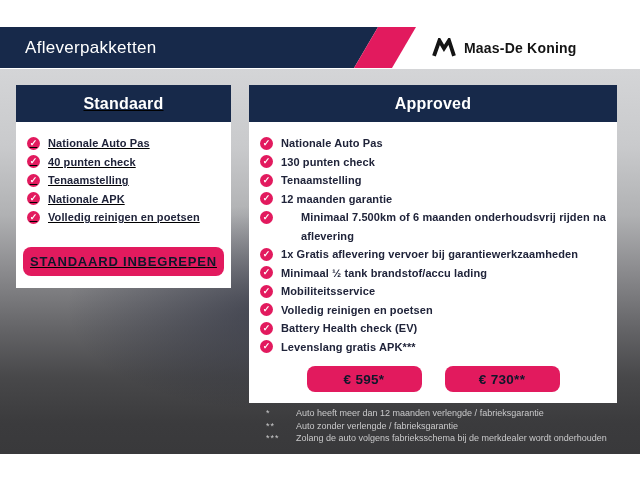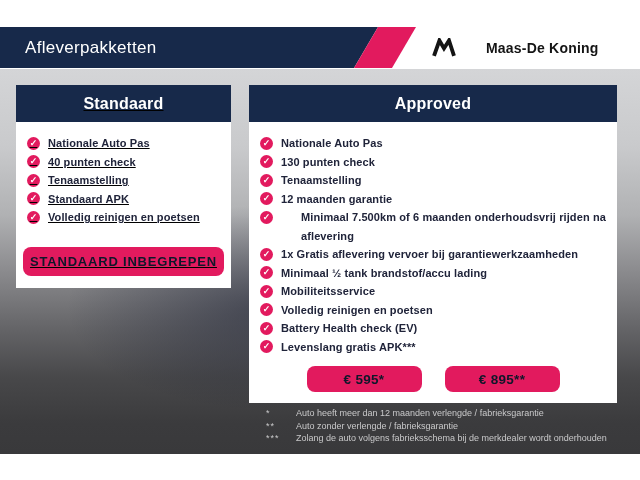--- a/index.html
+++ b/index.html
@@ -27,21 +27,21 @@
   }
   .title {
     position: absolute; left: 25px; top: 0; height: 41px; line-height: 41px;
     color: #ffffff; font-size: 17px; font-weight: normal; letter-spacing: 0.3px;
   }
   .brand {
     position: absolute; left: 431px; top: 0; height: 41px;
     display: flex; align-items: center; gap: 7px;
   }
   .brand-mark { width: 26px; height: 20px; display: block; }
-  .brand-name { font-size: 14px; font-weight: bold; color: #141414; letter-spacing: 0.2px; margin-left: 22px; }
+  .brand-name { font-size: 14px; font-weight: bold; color: #141414; letter-spacing: 0.2px; }
 
   
   .panel { position: absolute; background: #ffffff; display: flex; flex-direction: column; }
   .panel-left  { left: 16px;  top: 85px; width: 215px; height: 203px; text-decoration: underline; }
   .panel-right { left: 249px; top: 85px; width: 368px; height: 318px; }
   .panel-head {
     flex: 0 0 37px; height: 37px; background: var(--navy, #17294a); color: #ffffff;
     display: flex; align-items: center; justify-content: center;
     font-size: 16px; font-weight: bold; letter-spacing: 0.2px;
   }
@@ -106,21 +106,21 @@
       <li class="item">
         <span class="check">✓</span>
         <span class="item-text">40 punten check</span>
       </li>
       <li class="item">
         <span class="check">✓</span>
         <span class="item-text">Tenaamstelling</span>
       </li>
       <li class="item">
         <span class="check">✓</span>
-        <span class="item-text">Standaard APK</span>
+        <span class="item-text">Nationale APK</span>
       </li>
       <li class="item">
         <span class="check">✓</span>
         <span class="item-text">Volledig reinigen en poetsen</span>
       </li>
     </ul>
     <button class="pill big">STANDAARD INBEGREPEN</button>
   </section>
 
   <section class="panel panel-right">
@@ -168,21 +168,21 @@
         <span class="check">✓</span>
         <span class="item-text">Battery Health check (EV)</span>
       </li>
       <li class="item">
         <span class="check">✓</span>
         <span class="item-text">Levenslang gratis APK***</span>
       </li>
     </ul>
     <div class="prices">
       <button class="pill price">€ 595*</button>
-      <button class="pill price">€ 895**</button>
+      <button class="pill price">€ 730**</button>
     </div>
   </section>
 
   <div class="footnotes">
     <div class="fn">
       <span class="fn-mark">*</span>
       <span class="fn-text">Auto heeft meer dan 12 maanden verlengde / fabrieksgarantie</span>
     </div>
     <div class="fn">
       <span class="fn-mark">**</span>

